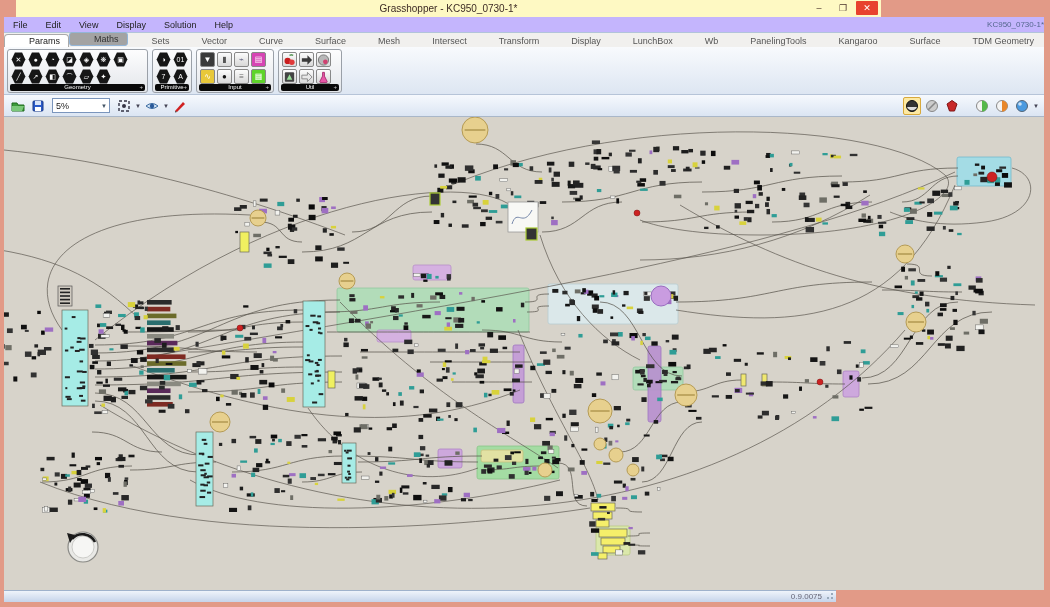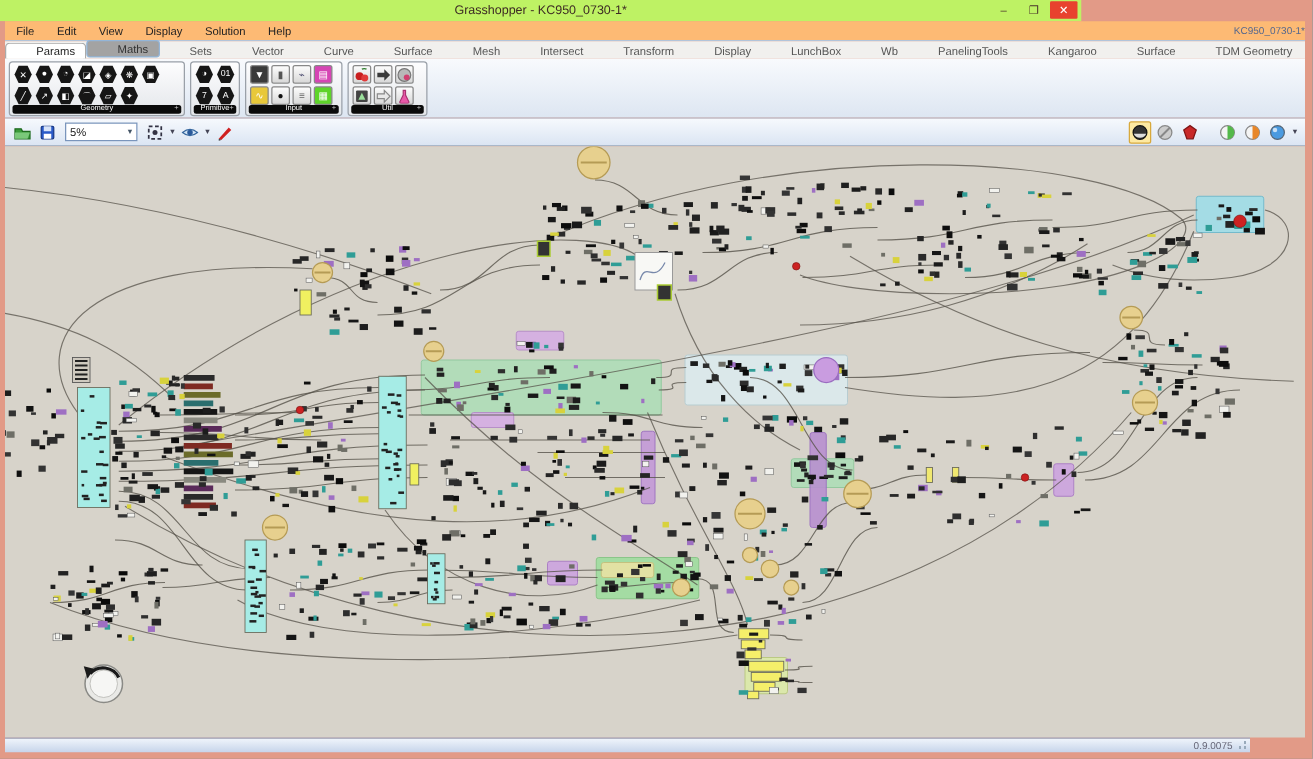--- a/index.html
+++ b/index.html
@@ -1,25 +1,25 @@
 <!DOCTYPE html>
 <html><head>
 <meta charset="utf-8">
 <style>
   html,body{margin:0;padding:0;background:#888;}
   *{box-sizing:border-box;font-family:"Liberation Sans",sans-serif;}
   .window{position:relative;width:1050px;height:607px;background:#e2９a87;overflow:hidden;background:#e29a87;}
   
-  .titlebar{position:absolute;left:0;top:0;width:865px;height:17px;background:#bef264;display:flex;align-items:center;}
+  .titlebar{position:absolute;left:16px;top:0;width:865px;height:17px;background:#fef9c3;display:flex;align-items:center;}
   .title{flex:1;text-align:center;font-size:10px;color:#3d2b24;}
   .winbtns{position:absolute;right:3px;top:1px;display:flex;gap:2px;}
   .wbtn{width:22px;height:14px;display:flex;align-items:center;justify-content:center;font-size:9px;color:#4a332c;cursor:pointer;}
   .wbtn.close{background:#e8422e;color:#fff;border-radius:1px;}
   
-  .menubar{position:absolute;left:4px;top:17px;width:1040px;height:16px;background:#fdba74;border-bottom:1px solid #b2c4da;display:flex;align-items:center;font-size:9px;color:#222;}
+  .menubar{position:absolute;left:4px;top:17px;width:1040px;height:16px;background:#c4b5fd;border-bottom:1px solid #b2c4da;display:flex;align-items:center;font-size:9px;color:#222;}
   .menuitem{padding:0 9px;cursor:default;}
   .doclabel{margin-left:auto;padding-right:0;font-size:8px;color:#55688e;}
   
   .tabbar{position:absolute;left:4px;top:33px;width:1040px;height:14px;background:#f1f0ee;display:flex;align-items:flex-end;font-size:9px;color:#555;}
   .tab{padding:1px 8px 1px 24px;cursor:pointer;white-space:nowrap;}
   .tab.selected{background:#fff;border:1px solid #aaa;border-bottom:none;border-radius:4px 4px 0 0;color:#222;}
   .tab.highlighted{background:#a3a3a3;border:1px solid #93b5d8;border-radius:3px;margin-bottom:1px;color:#333;}
   
   .ribbon{position:absolute;left:4px;top:47px;width:1040px;height:48px;background:linear-gradient(#f8fafd,#dde6f2);border-bottom:1px solid #b6c4d8;display:flex;align-items:flex-start;padding:1px 0 0 1px;}
   .rgroup{position:relative;background:linear-gradient(#fdfdfe,#e3e6ea);border:1px solid #9aa0a8;border-radius:3px;margin:1px 2px;height:44px;padding:1px 2px 8px 2px;}
@@ -33,21 +33,21 @@
   .ctbtn{width:18px;height:18px;display:inline-flex;align-items:center;justify-content:center;margin:0 1px;border-radius:2px;cursor:pointer;}
   .ctbtn.selected{background:#fde9a2;border:1px solid #d8a93c;}
   .caret{font-size:6px;color:#445;margin:0 1px;cursor:pointer;}
   .zoomselect{width:58px;height:15px;background:#fff;border:1px solid #7a95bc;font-size:9px;color:#222;display:inline-flex;align-items:center;padding:0 3px;margin:0 4px;cursor:pointer;position:relative;}
   .zoomselect .zcaret{position:absolute;right:2px;font-size:6px;color:#456;}
   .ct-right{margin-left:auto;display:flex;align-items:center;}
   .ct-gap{width:10px;}
   
   .canvas{position:absolute;left:4px;top:117px;width:1040px;height:473px;background:#d7d3ca;overflow:hidden;}
   
-  .statusbar{position:absolute;left:4px;top:590px;width:996px;height:12px;background:linear-gradient(#eff4fb,#c6d4ea);border-top:1px solid #9fb2cc;display:flex;align-items:center;justify-content:flex-end;font-size:8px;color:#667;padding-right:14px;}
+  .statusbar{position:absolute;left:4px;top:590px;width:832px;height:12px;background:linear-gradient(#eff4fb,#c6d4ea);border-top:1px solid #9fb2cc;display:flex;align-items:center;justify-content:flex-end;font-size:8px;color:#667;padding-right:14px;}
   .grip{position:absolute;right:2px;bottom:1px;width:9px;height:9px;background:
     radial-gradient(circle at 7px 2px,#9ab 1px,transparent 1.2px),
     radial-gradient(circle at 7px 6px,#9ab 1px,transparent 1.2px),
     radial-gradient(circle at 3px 6px,#9ab 1px,transparent 1.2px);}
   .bottomstrip{position:absolute;left:0;top:602px;width:1050px;height:5px;background:#e29a87;}
   .sideborder{position:absolute;top:17px;width:4px;height:585px;background:#e29a87;}
 </style>
 </head>
 <body>
 

